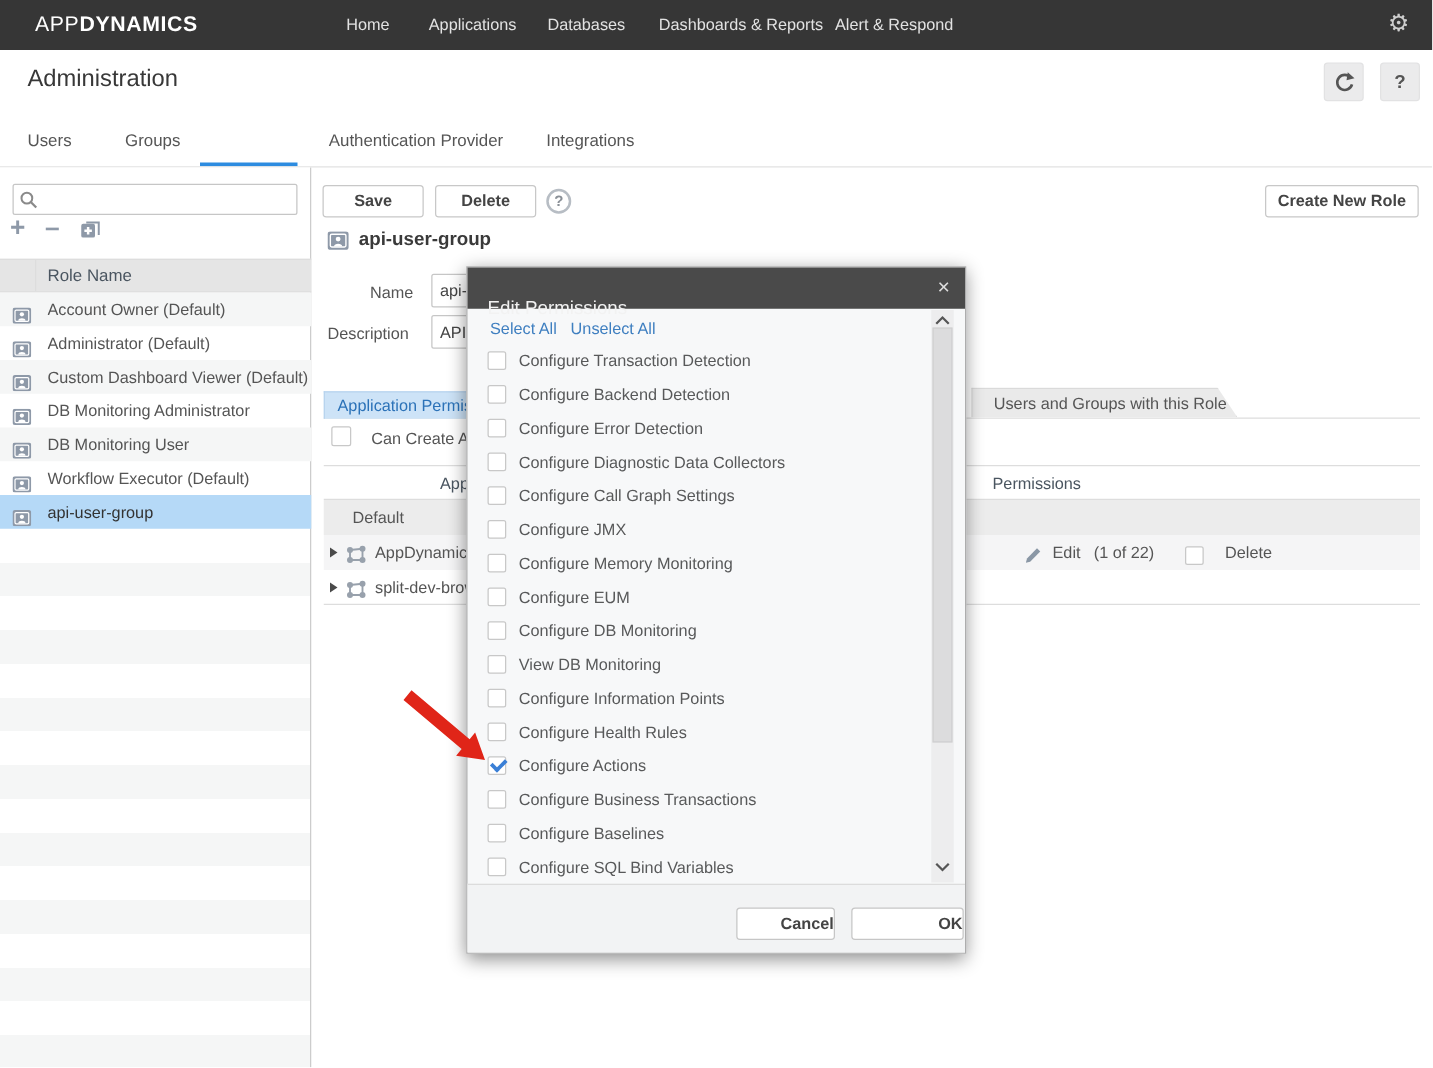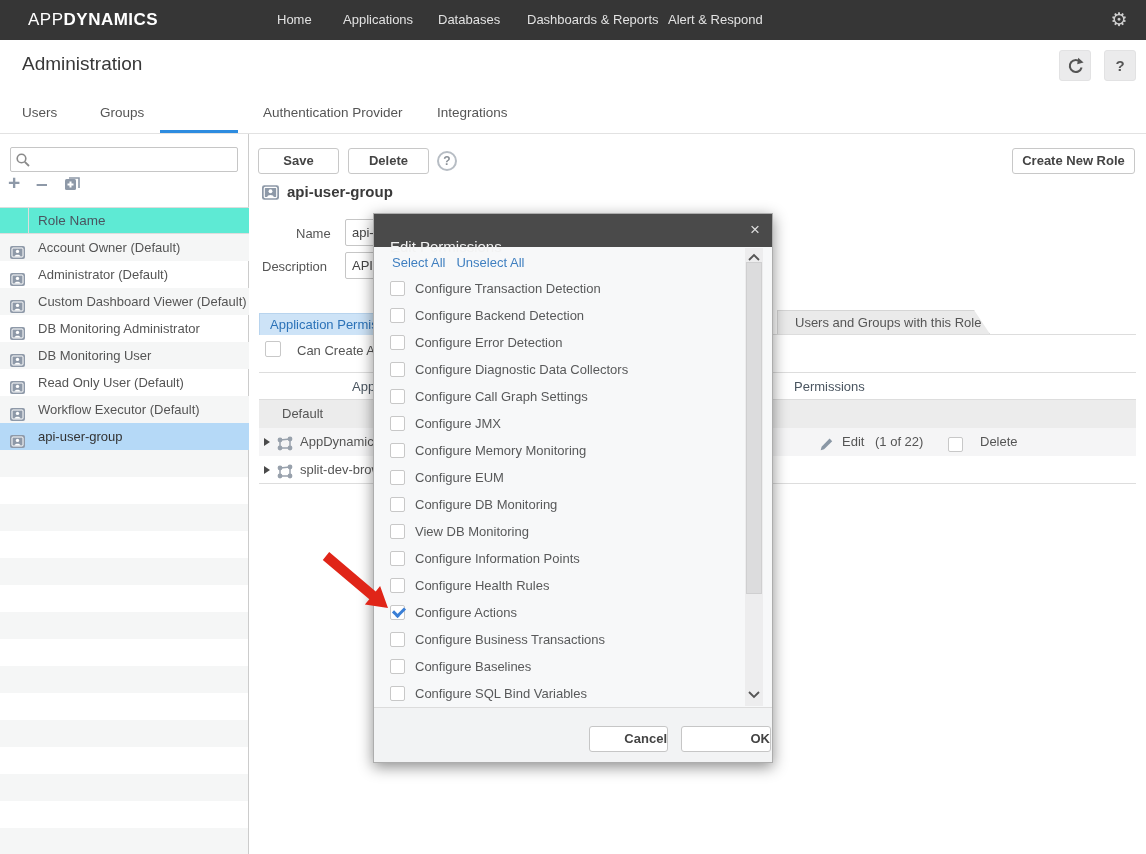--- a/index.html
+++ b/index.html
@@ -29,21 +29,21 @@
 
   
   .sidebar { position:absolute; left:0; top:134px; width:249px; height:720px; border-right:1px solid #ccc; background:#fff; }
   .search-box { position:absolute; left:10px; top:13px; width:228px; height:25px; border:1px solid #c6c6c6; border-radius:2px; background:#fff; }
   .search-box input { position:absolute; left:24px; top:1px; width:200px; height:21px; border:0; outline:none; font-size:13px; color:#555; font-family:inherit; }
   .search-icon { position:absolute; left:4px; top:4px; }
   .side-tools { position:absolute; left:8px; top:40px; width:120px; height:22px; color:#8e99a8; }
   .tool-plus { position:absolute; left:0; top:-3px; font-size:21px; font-weight:700; cursor:pointer; }
   .tool-minus { position:absolute; left:28px; top:-3px; font-size:21px; font-weight:700; cursor:pointer; }
   .tool-copy { position:absolute; left:56px; top:1px; cursor:pointer; }
-  .role-header { position:absolute; left:0; top:73px; width:249px; height:27px; border-top:1px solid #ddd; border-bottom:1px solid #ddd; font-size:13.5px; color:#4a5560; line-height:25px; background:#5eead4; }
+  .role-header { position:absolute; left:0; top:73px; width:249px; height:27px; border-top:1px solid #ddd; border-bottom:1px solid #ddd; font-size:13.5px; color:#4a5560; line-height:25px; background:#e5e5e5; }
   .role-header span { margin-left:38px; }
   .role-header .colsep { position:absolute; left:28px; top:0; width:1px; height:25px; background:#ddd; margin:0; }
   .role-list { position:absolute; left:0; top:100px; width:249px; }
   .role-row { position:relative; height:27px; line-height:27px; font-size:13px; color:#555; cursor:pointer; }
   .role-row:nth-child(odd) { background:#f5f6f6; }
   .role-row.selected { background:#b5d9f7; color:#333; }
   .role-row .ricon { position:absolute; left:10px; top:7px; }
   .role-row .rname { margin-left:38px; display:block; white-space:nowrap; overflow:hidden; }
   .side-stripes { position:absolute; left:0; top:316px; width:248px; height:404px;
      background:repeating-linear-gradient(to bottom,#f5f6f6 0 27px,#ffffff 27px 54px); }
@@ -211,29 +211,20 @@
             </svg></span>
           <span class="rname">DB Monitoring User</span>
         </div>
       <div class="role-row">
           <span class="ricon"><svg width="15" height="13" viewBox="0 0 15 13">
               <rect x="0" y="0" width="15" height="13" rx="2" fill="#8e99a8"></rect>
               <rect x="2" y="2" width="11" height="9" rx="1" fill="none" stroke="#fff" stroke-width="1"></rect>
               <circle cx="7.5" cy="5.4" r="1.7" fill="#fff"></circle>
               <path d="M4.6 10.6 c0-2.6 5.8-2.6 5.8 0 z" fill="#fff"></path>
             </svg></span>
-          <span class="rname">Read Only User (Default)</span>
-        </div>
-      <div class="role-row">
-          <span class="ricon"><svg width="15" height="13" viewBox="0 0 15 13">
-              <rect x="0" y="0" width="15" height="13" rx="2" fill="#8e99a8"></rect>
-              <rect x="2" y="2" width="11" height="9" rx="1" fill="none" stroke="#fff" stroke-width="1"></rect>
-              <circle cx="7.5" cy="5.4" r="1.7" fill="#fff"></circle>
-              <path d="M4.6 10.6 c0-2.6 5.8-2.6 5.8 0 z" fill="#fff"></path>
-            </svg></span>
           <span class="rname">Workflow Executor (Default)</span>
         </div>
       <div class="role-row selected">
           <span class="ricon"><svg width="15" height="13" viewBox="0 0 15 13">
               <rect x="0" y="0" width="15" height="13" rx="2" fill="#8e99a8"></rect>
               <rect x="2" y="2" width="11" height="9" rx="1" fill="none" stroke="#fff" stroke-width="1"></rect>
               <circle cx="7.5" cy="5.4" r="1.7" fill="#fff"></circle>
               <path d="M4.6 10.6 c0-2.6 5.8-2.6 5.8 0 z" fill="#fff"></path>
             </svg></span>
           <span class="rname">api-user-group</span>

